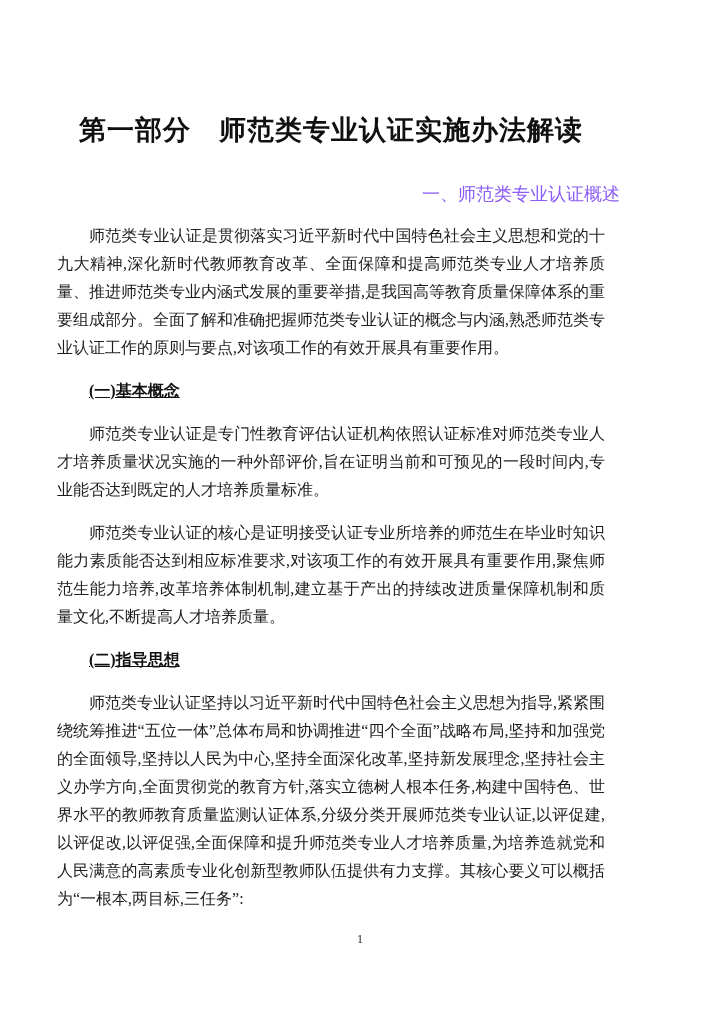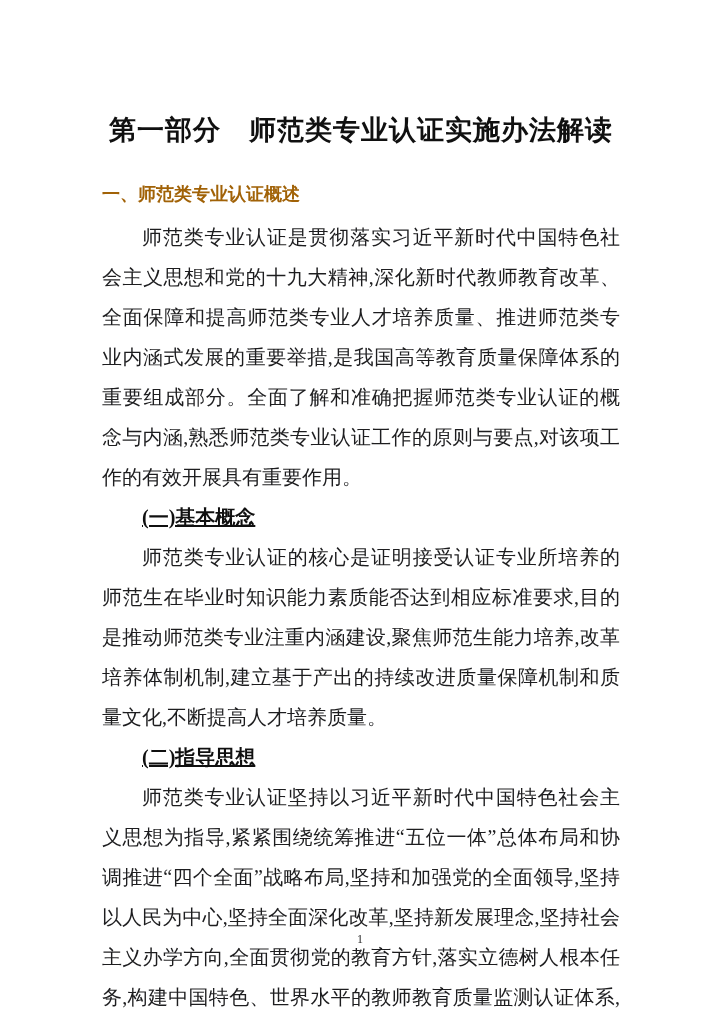--- a/index.html
+++ b/index.html
@@ -7,50 +7,50 @@
     padding: 0;
     background: #ffffff;
   }
   .page {
     position: relative;
     width: 720px;
     height: 1018px;
     margin: 0 auto;
     background: #ffffff;
     box-sizing: border-box;
-    padding: 112px 100px 0 102px;
+    padding: 112px 100px 0 42px;
     overflow: hidden;
     font-family: "Liberation Serif", "DejaVu Serif", serif;
     color: #1d1d1f;
   }
   .doc-title {
     margin: 0;
     font-size: 27px;
     line-height: 36px;
     font-weight: bold;
     text-align: center;
     letter-spacing: 1px;
     color: #101010;
     white-space: nowrap;
   }
   .section-heading {
     margin: 34px 0 0 0;
     font-size: 18px;
     line-height: 25px;
-    font-weight: bold;
-    text-align: left;
-    color: #a16207;
+    font-weight: normal;
+    text-align: right;
+    color: #8b5cf6;
   }
   .body-text {
     margin-top: 10px;
   }
   .body-text p {
-    margin: 0;
-    font-size: 20px;
-    line-height: 40px;
+    margin: 15px;
+    font-size: 16px;
+    line-height: 28px;
     text-align: justify;
     text-indent: 2em;
     color: #1d1d1f;
   }
   .body-text p.sub {
     font-weight: bold;
     color: #101010;
     text-align: left;
     text-decoration: underline;
   }
@@ -70,20 +70,21 @@
 
 <div class="page">
 
   <h1 class="doc-title">第一部分　师范类专业认证实施办法解读</h1>
 
   <h2 class="section-heading">一、师范类专业认证概述</h2>
 
   <div class="body-text">
     <p>师范类专业认证是贯彻落实习近平新时代中国特色社会主义思想和党的十九大精神,深化新时代教师教育改革、全面保障和提高师范类专业人才培养质量、推进师范类专业内涵式发展的重要举措,是我国高等教育质量保障体系的重要组成部分。全面了解和准确把握师范类专业认证的概念与内涵,熟悉师范类专业认证工作的原则与要点,对该项工作的有效开展具有重要作用。</p>
     <p class="sub">(一)基本概念</p>
-    <p>师范类专业认证的核心是证明接受认证专业所培养的师范生在毕业时知识能力素质能否达到相应标准要求,目的是推动师范类专业注重内涵建设,聚焦师范生能力培养,改革培养体制机制,建立基于产出的持续改进质量保障机制和质量文化,不断提高人才培养质量。</p>
+    <p>师范类专业认证是专门性教育评估认证机构依照认证标准对师范类专业人才培养质量状况实施的一种外部评价,旨在证明当前和可预见的一段时间内,专业能否达到既定的人才培养质量标准。</p>
+    <p>师范类专业认证的核心是证明接受认证专业所培养的师范生在毕业时知识能力素质能否达到相应标准要求,对该项工作的有效开展具有重要作用,聚焦师范生能力培养,改革培养体制机制,建立基于产出的持续改进质量保障机制和质量文化,不断提高人才培养质量。</p>
     <p class="sub">(二)指导思想</p>
     <p>师范类专业认证坚持以习近平新时代中国特色社会主义思想为指导,紧紧围绕统筹推进“五位一体”总体布局和协调推进“四个全面”战略布局,坚持和加强党的全面领导,坚持以人民为中心,坚持全面深化改革,坚持新发展理念,坚持社会主义办学方向,全面贯彻党的教育方针,落实立德树人根本任务,构建中国特色、世界水平的教师教育质量监测认证体系,分级分类开展师范类专业认证,以评促建,以评促改,以评促强,全面保障和提升师范类专业人才培养质量,为培养造就党和人民满意的高素质专业化创新型教师队伍提供有力支撑。其核心要义可以概括为“一根本,两目标,三任务”:</p>
   </div>
 
   <div class="page-number">1</div>
 
 </div>
 
 </body></html>

